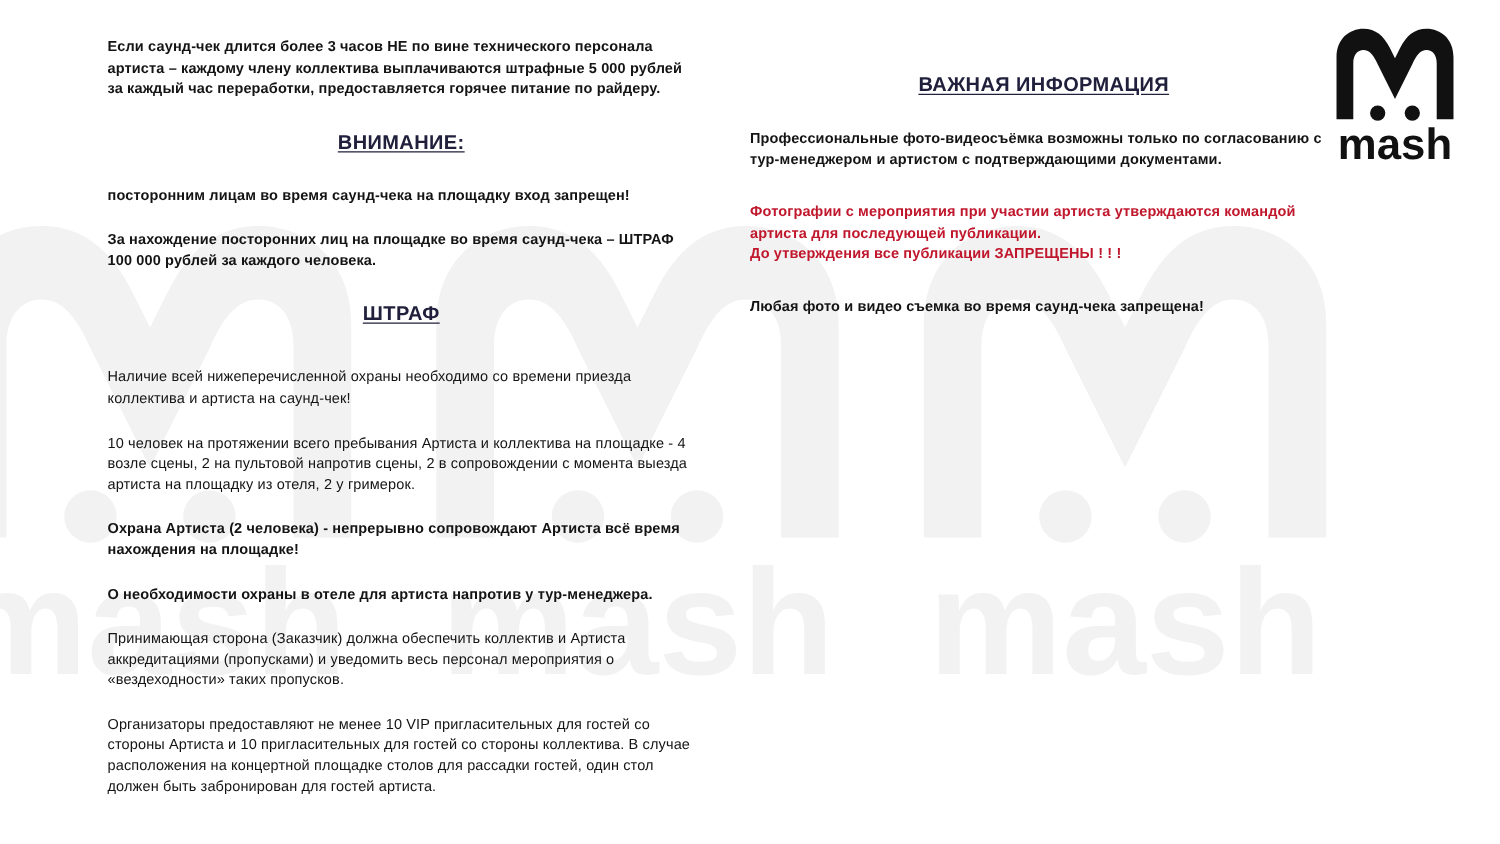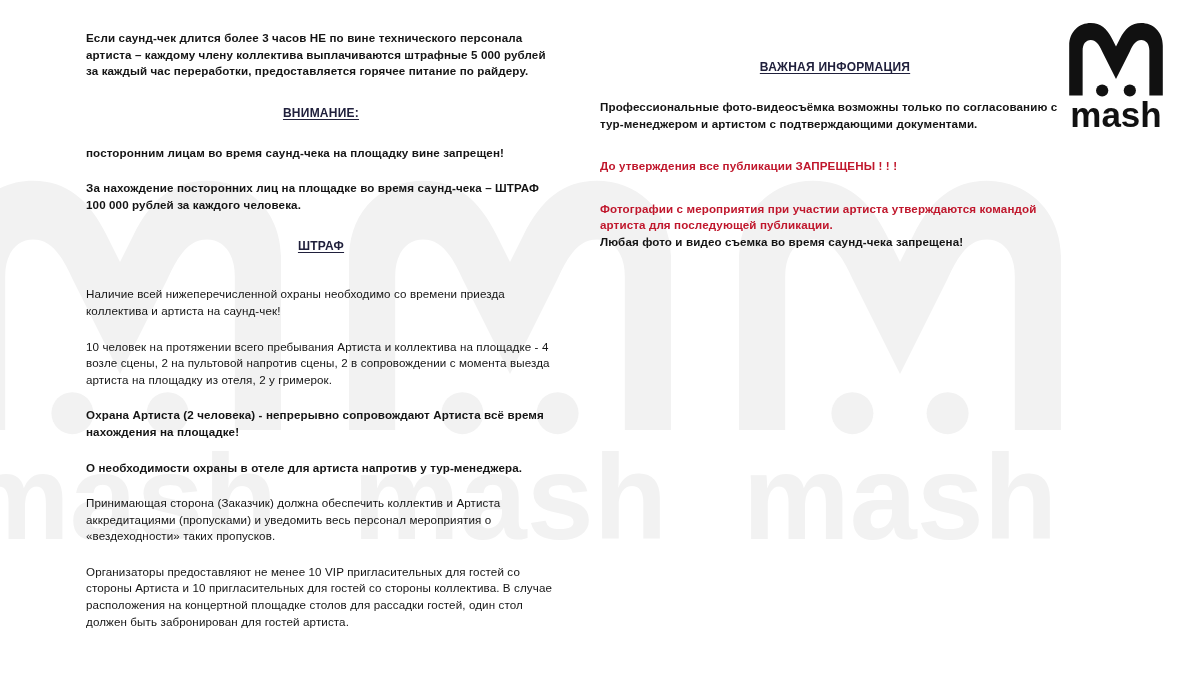--- a/index.html
+++ b/index.html
@@ -55,21 +55,21 @@
   }
   .para.bold   { font-weight: bold; }
   .para.red    { color: #c0172c; font-weight: bold; }
   .para.tight  { margin-bottom: 0; }
   .para.gap-lg { margin-bottom: 19px; }
   .para.gap-xl { margin-bottom: 26px; }
 
   .heading {
     margin: 0 0 11px 0;
     text-align: center;
-    font-size: 12px;
+    font-size: 16px;
     font-weight: bold;
     color: #20203c;
     text-decoration: underline;
     text-underline-offset: 2px;
     letter-spacing: 0.02em;
   }
   .heading.pad-top { margin-top: 20px; }
 
   .spacer-22 { height: 22px; }
   .spacer-14 { height: 14px; }
@@ -158,21 +158,21 @@
   <div class="column" id="left-column">
 
     <div class="spacer-30"></div>
 
     <p class="para bold gap-xl">Если саунд-чек длится более 3 часов НЕ по вине технического персонала артиста – каждому члену коллектива выплачиваются штрафные 5 000 рублей за каждый час переработки, предоставляется горячее питание по райдеру.</p>
 
     <div class="heading">ВНИМАНИЕ:</div>
 
     <div class="spacer-14"></div>
 
-    <p class="para bold gap-lg">посторонним лицам во время саунд-чека на площадку вине запрещен!</p>
+    <p class="para bold gap-lg">посторонним лицам во время саунд-чека на площадку вход запрещен!</p>
 
     <p class="para bold gap-xl">За нахождение посторонних лиц на площадке во время саунд-чека – ШТРАФ 100 000 рублей за каждого человека.</p>
 
     <div class="heading pad-top">ШТРАФ</div>
 
     <div class="spacer-22"></div>
 
     <p class="para gap-lg">Наличие всей нижеперечисленной охраны необходимо со времени приезда коллектива и артиста на саунд-чек!</p>
 
     <p class="para gap-lg">10 человек на протяжении всего пребывания Артиста и коллектива на площадке - 4 возле сцены, 2 на пультовой напротив сцены, 2 в сопровождении с момента выезда артиста на площадку из отеля, 2 у гримерок.</p>
@@ -193,22 +193,22 @@
 
     <div class="spacer-30"></div>
     <div style="height:30px"></div>
 
     <div class="heading">ВАЖНАЯ ИНФОРМАЦИЯ</div>
 
     <div class="spacer-14"></div>
 
     <p class="para bold gap-xl">Профессиональные фото-видеосъёмка возможны только по согласованию с тур-менеджером и артистом с подтверждающими документами.</p>
 
+    <p class="para red tight">Фотографии с мероприятия при участии артиста утверждаются командой артиста для последующей публикации.</p>
+
     <p class="para red gap-xl">До утверждения все публикации ЗАПРЕЩЕНЫ  ! ! !</p>
 
-    <p class="para red tight">Фотографии с мероприятия при участии артиста утверждаются командой артиста для последующей публикации.</p>
-
 
     <p class="para bold">Любая фото и видео съемка во время саунд-чека запрещена!</p>
 
   </div>
 
 </div>
 
 </body></html>

